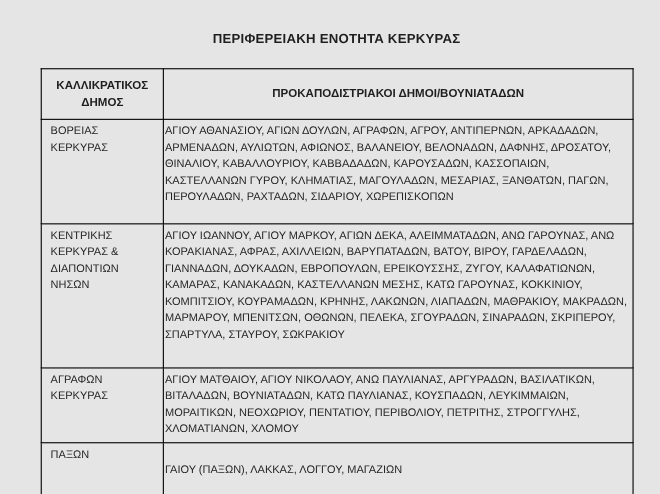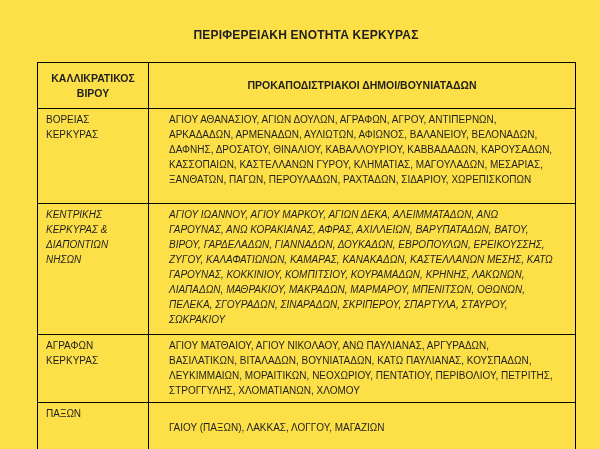--- a/index.html
+++ b/index.html
@@ -4,21 +4,21 @@
 <style>
   html, body {
     margin: 0;
     padding: 0;
     background: #ffffff;
   }
   .page {
     position: relative;
     width: 600px;
     height: 449px;
-    background: #fde047;
+    background: #e5e5e5;
     font-family: "Liberation Sans", sans-serif;
     color: #1f1f1f;
     overflow: hidden;
   }
   .title {
     position: absolute;
     top: 28px;
     left: 37px;
     width: 538px;
     text-align: center;
@@ -50,42 +50,42 @@
     font-weight: bold;
     font-size: 10.5px;
     padding: 2px 2px;
   }
   .tbl td {
     vertical-align: top;
     text-align: left;
     font-weight: normal;
   }
   td.mun { padding: 3px 4px 3px 8px; }
-  td.com { padding: 3px 20px; }
+  td.com { padding: 3px 1px; }
   tr.r1 td { height: 88px; margin-top: 20px; }
-  tr.r2 td { height: 124px; font-style: italic; }
+  tr.r2 td { height: 124px; }
   tr.r3 td { height: 61px; }
   tr.r4 td { height: 46px; }
   td.com.pad { padding-top: 17px; }
 </style>
 </head>
 <body>
 
 <div class="page">
 
   <div class="title">ΠΕΡΙΦΕΡΕΙΑΚΗ ΕΝΟΤΗΤΑ ΚΕΡΚΥΡΑΣ</div>
 
   <table class="tbl">
     <colgroup>
       <col class="c1">
       <col class="c2">
     </colgroup>
     <thead>
       <tr>
-        <th>ΚΑΛΛΙΚΡΑΤΙΚΟΣ ΒΙΡΟΥ</th>
+        <th>ΚΑΛΛΙΚΡΑΤΙΚΟΣ ΔΗΜΟΣ</th>
         <th>ΠΡΟΚΑΠΟΔΙΣΤΡΙΑΚΟΙ ΔΗΜΟΙ/ΒΟΥΝΙΑΤΑΔΩΝ</th>
       </tr>
     </thead>
     <tbody>
       <tr class="r1">
         <td class="mun">ΒΟΡΕΙΑΣ ΚΕΡΚΥΡΑΣ</td>
         <td class="com">ΑΓΙΟΥ ΑΘΑΝΑΣΙΟΥ, ΑΓΙΩΝ ΔΟΥΛΩΝ, ΑΓΡΑΦΩΝ, ΑΓΡΟΥ, ΑΝΤΙΠΕΡΝΩΝ, ΑΡΚΑΔΑΔΩΝ, ΑΡΜΕΝΑΔΩΝ, ΑΥΛΙΩΤΩΝ, ΑΦΙΩΝΟΣ, ΒΑΛΑΝΕΙΟΥ, ΒΕΛΟΝΑΔΩΝ, ΔΑΦΝΗΣ, ΔΡΟΣΑΤΟΥ, ΘΙΝΑΛΙΟΥ, ΚΑΒΑΛΛΟΥΡΙΟΥ, ΚΑΒΒΑΔΑΔΩΝ, ΚΑΡΟΥΣΑΔΩΝ, ΚΑΣΣΟΠΑΙΩΝ, ΚΑΣΤΕΛΛΑΝΩΝ ΓΥΡΟΥ, ΚΛΗΜΑΤΙΑΣ, ΜΑΓΟΥΛΑΔΩΝ, ΜΕΣΑΡΙΑΣ, ΞΑΝΘΑΤΩΝ, ΠΑΓΩΝ, ΠΕΡΟΥΛΑΔΩΝ, ΡΑΧΤΑΔΩΝ, ΣΙΔΑΡΙΟΥ, ΧΩΡΕΠΙΣΚΟΠΩΝ</td>
       </tr>
       <tr class="r2">
         <td class="mun">ΚΕΝΤΡΙΚΗΣ ΚΕΡΚΥΡΑΣ &amp; ΔΙΑΠΟΝΤΙΩΝ ΝΗΣΩΝ</td>

